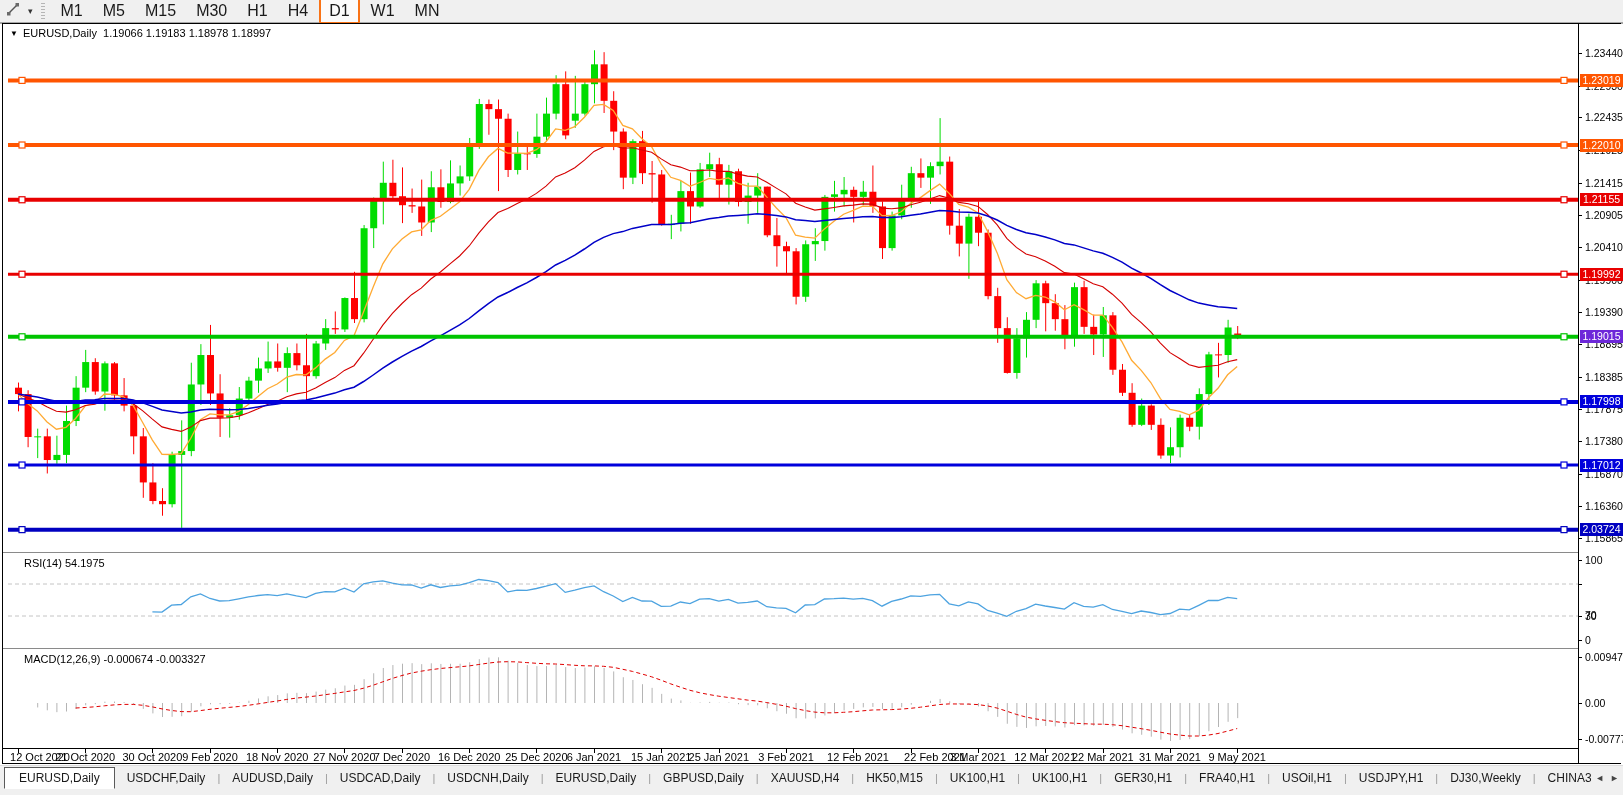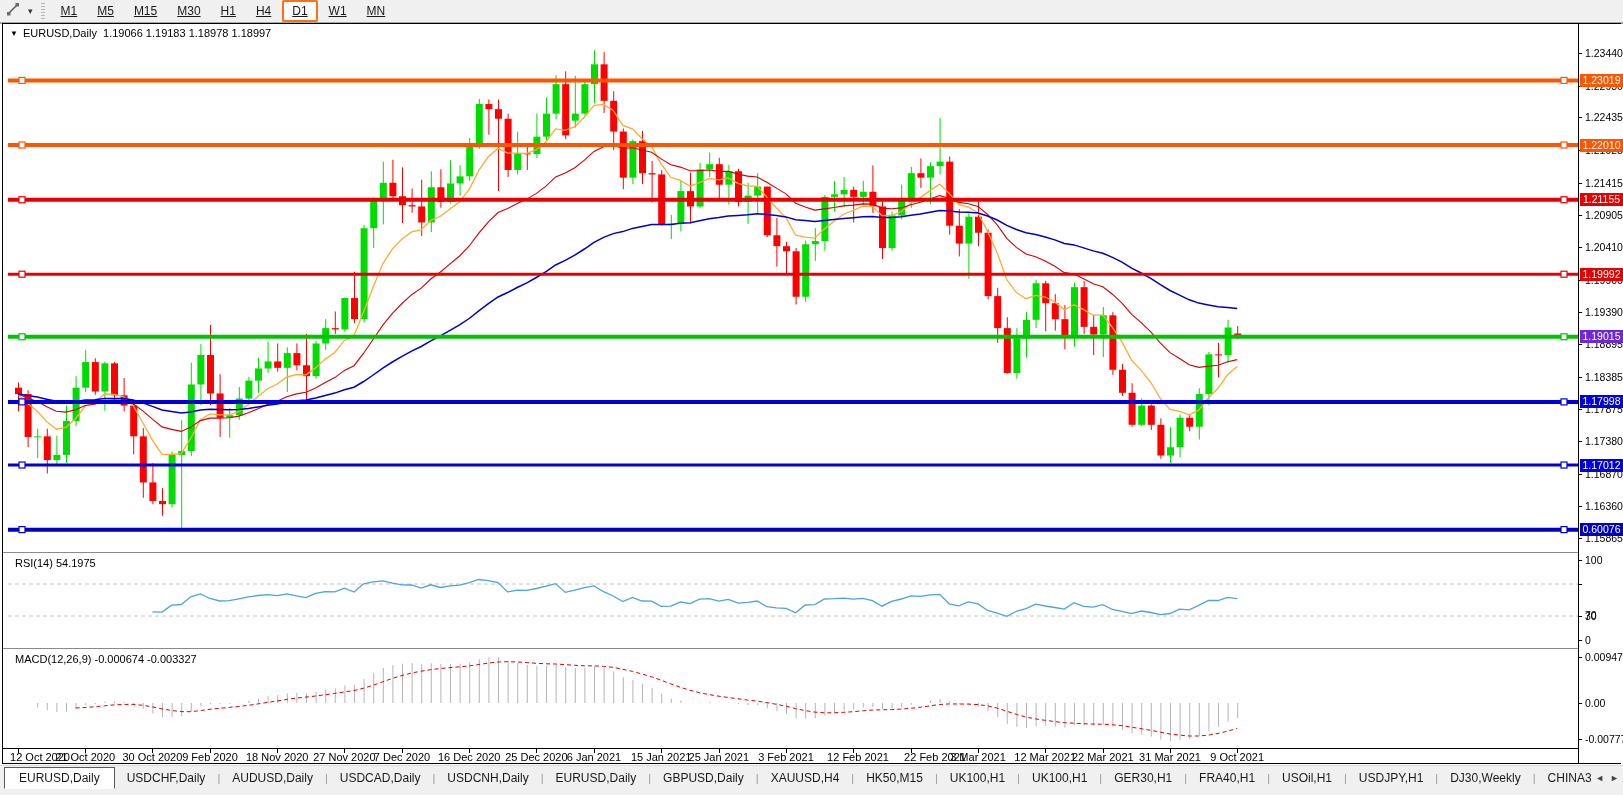--- a/index.html
+++ b/index.html
@@ -5,30 +5,30 @@
   html,body{margin:0;padding:0;background:#fff;}
   #app{position:relative;width:1623px;height:795px;background:#fff;overflow:hidden;
        font-family:"Liberation Sans",sans-serif;-webkit-font-smoothing:antialiased;}
   
   .toolbar{position:absolute;left:0;top:0;width:1623px;height:22px;background:#f0f0f0;
            border-bottom:2px solid #a8a8a8;display:flex;align-items:center;}
   .toolbtn{display:flex;align-items:center;padding:1px 4px;margin-left:2px;}
   .caret{font-size:9px;color:#333;padding:0 4px;}
   .grip{width:4px;height:16px;margin:0 6px 0 4px;
         background:repeating-linear-gradient(to bottom,#b5b5b5 0 1px,transparent 1px 3px);}
-  .tf-btn{font-size:12px;color:#1a1a1a;padding:2px 8px;margin:16px 1px;border:1px solid transparent;border-radius:2px;text-decoration:underline;}
+  .tf-btn{font-size:16px;color:#1a1a1a;padding:2px 8px;margin:16px 1px;border:1px solid transparent;border-radius:2px;}
   .tf-btn.active{background:#fbfbfb;border:2px solid #f97316;}
   
   .winframe{position:absolute;left:2px;top:23px;width:1619px;height:741px;border:1px solid #000;
             box-sizing:border-box;background:#fff;pointer-events:none;}
   .title{position:absolute;left:10px;top:27px;font-size:11px;color:#000;white-space:pre;}
   .title .arrow{font-size:8px;vertical-align:1px;margin-right:5px;color:#000;}
   svg.panel{position:absolute;display:block;}
   .sep{position:absolute;left:3px;width:1575px;height:1px;background:#8a8a8a;}
-  .ind-label{position:absolute;left:15px;font-size:11px;color:#000;white-space:pre;}
+  .ind-label{position:absolute;left:24px;font-size:11px;color:#000;white-space:pre;}
   
   .axiscol{position:absolute;left:1579px;top:24px;width:44px;height:739px;background:#fff;}
   .vaxis-line{position:absolute;left:1578px;top:24px;width:1px;height:739px;background:#000;}
   .tickdash{position:absolute;left:1578px;width:4px;height:1px;background:#000;}
   .ticklabel{position:absolute;left:1585px;font-size:10.5px;color:#000;white-space:nowrap;}
   .pricebadge{position:absolute;left:1580px;min-width:39px;padding:0 2px;height:13px;line-height:13px;
               font-size:10.5px;color:#fff;text-align:center;white-space:nowrap;}
   
   .dateaxis-line{position:absolute;left:3px;top:748px;width:1576px;height:1px;background:#000;}
   .datetick{position:absolute;top:749px;width:1px;height:4px;background:#000;}
@@ -540,21 +540,21 @@
       <div class="datelabel" style="left: 935px;">22 Feb 2021</div>
       <div class="datetick" style="left: 978px;"></div>
       <div class="datelabel" style="left: 978px;">3 Mar 2021</div>
       <div class="datetick" style="left: 1045.2px;"></div>
       <div class="datelabel" style="left: 1045.2px;">12 Mar 2021</div>
       <div class="datetick" style="left: 1102.8px;"></div>
       <div class="datelabel" style="left: 1102.8px;">22 Mar 2021</div>
       <div class="datetick" style="left: 1170px;"></div>
       <div class="datelabel" style="left: 1170px;">31 Mar 2021</div>
       <div class="datetick" style="left: 1237.2px;"></div>
-      <div class="datelabel" style="left: 1237.2px;">9 Oct 2021</div>
+      <div class="datelabel" style="left: 1237.2px;">9 May 2021</div>
     </div>
 
   <div class="tabbar">
     <div class="tabs" id="tabs">
         <span class="tab active">EURUSD,Daily</span>
         <span class="tab">USDCHF,Daily</span>
         <span class="tabsep">|</span>
         <span class="tab">AUDUSD,Daily</span>
         <span class="tabsep">|</span>
         <span class="tab">USDCAD,Daily</span>
@@ -622,21 +622,21 @@
     <div class="ticklabel" style="top: 500.269px;">1.16360</div>
     <div class="tickdash" style="top: 537.963px;"></div>
     <div class="ticklabel" style="top: 531.963px;">1.15865</div>
     <div class="pricebadge" style="top: 73.9021px; background: rgb(255, 85, 0);">1.23019</div>
     <div class="pricebadge" style="top: 138.507px; background: rgb(255, 85, 0);">1.22010</div>
     <div class="pricebadge" style="top: 193.252px; background: rgb(232, 0, 0);">1.21155</div>
     <div class="pricebadge" style="top: 267.717px; background: rgb(232, 0, 0);">1.19992</div>
     <div class="pricebadge" style="top: 330.273px; background: #6d28d9;">1.19015</div>
     <div class="pricebadge" style="top: 395.39px; background: rgb(0, 0, 220);">1.17998</div>
     <div class="pricebadge" style="top: 458.522px; background: rgb(0, 0, 220);">1.17012</div>
-    <div class="pricebadge" style="top: 523.127px; background: rgb(0, 0, 192);">0.60076</div>
+    <div class="pricebadge" style="top: 523.127px; background: rgb(0, 0, 192);">2.03724</div>
     <div class="tickdash" style="top: 559.5px;"></div>
     <div class="ticklabel" style="top: 553.5px;">100</div>
     <div class="tickdash" style="top: 583.5px;"></div>
     <div class="ticklabel" style="top: 609px;">70</div>
     <div class="tickdash" style="top: 615.5px;"></div>
     <div class="ticklabel" style="top: 609.5px;">30</div>
     <div class="tickdash" style="top: 639.5px;"></div>
     <div class="ticklabel" style="top: 633.5px;">0</div>
     <div class="tickdash" style="top: 657.498px;"></div>
     <div class="ticklabel" style="top: 651.498px;">0.009478</div>

